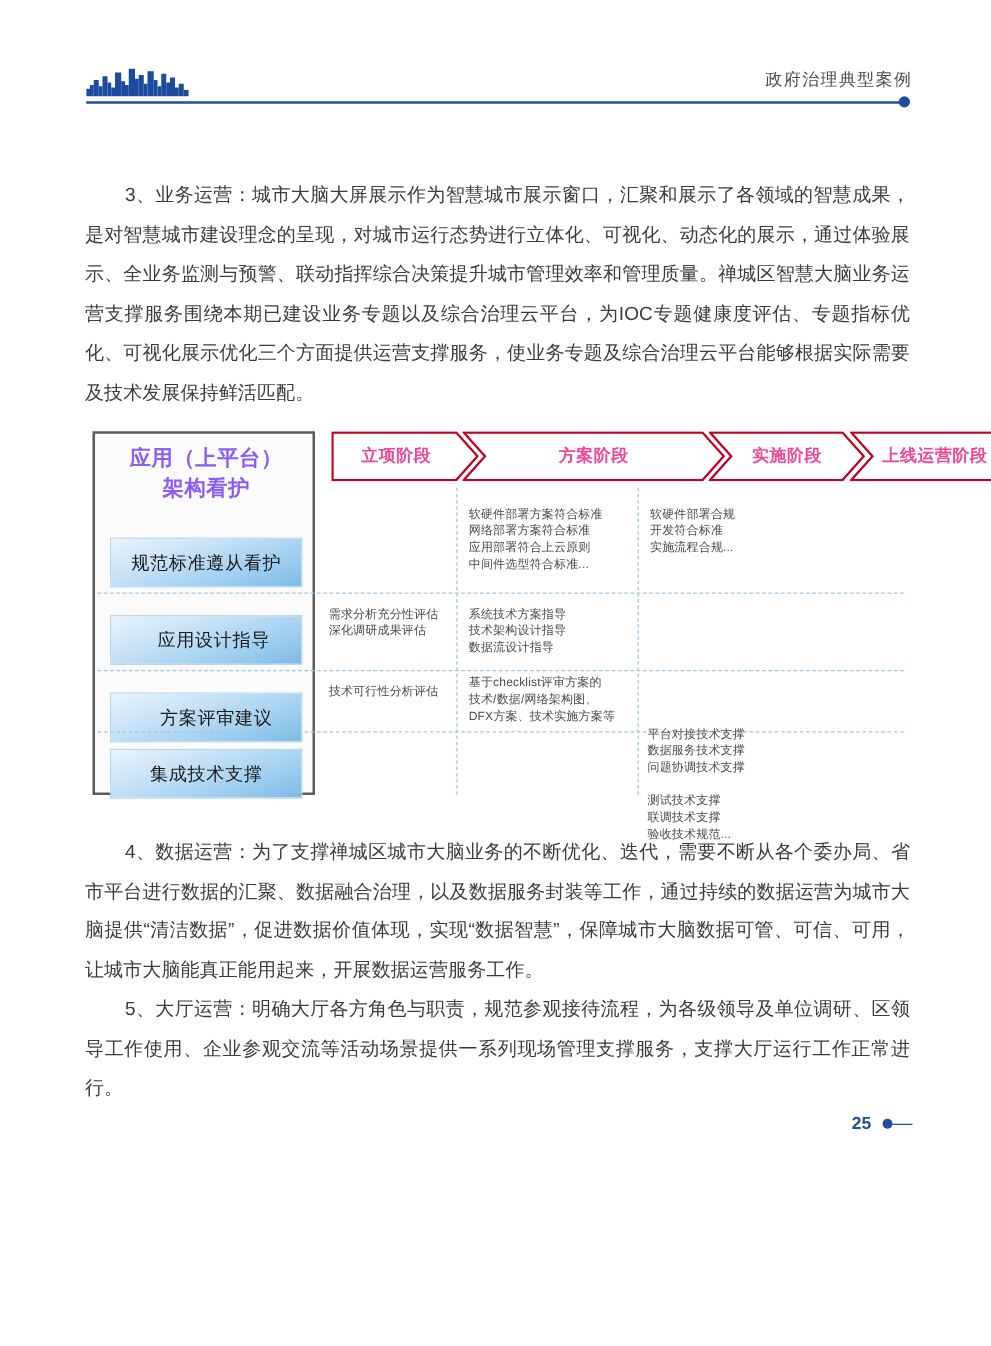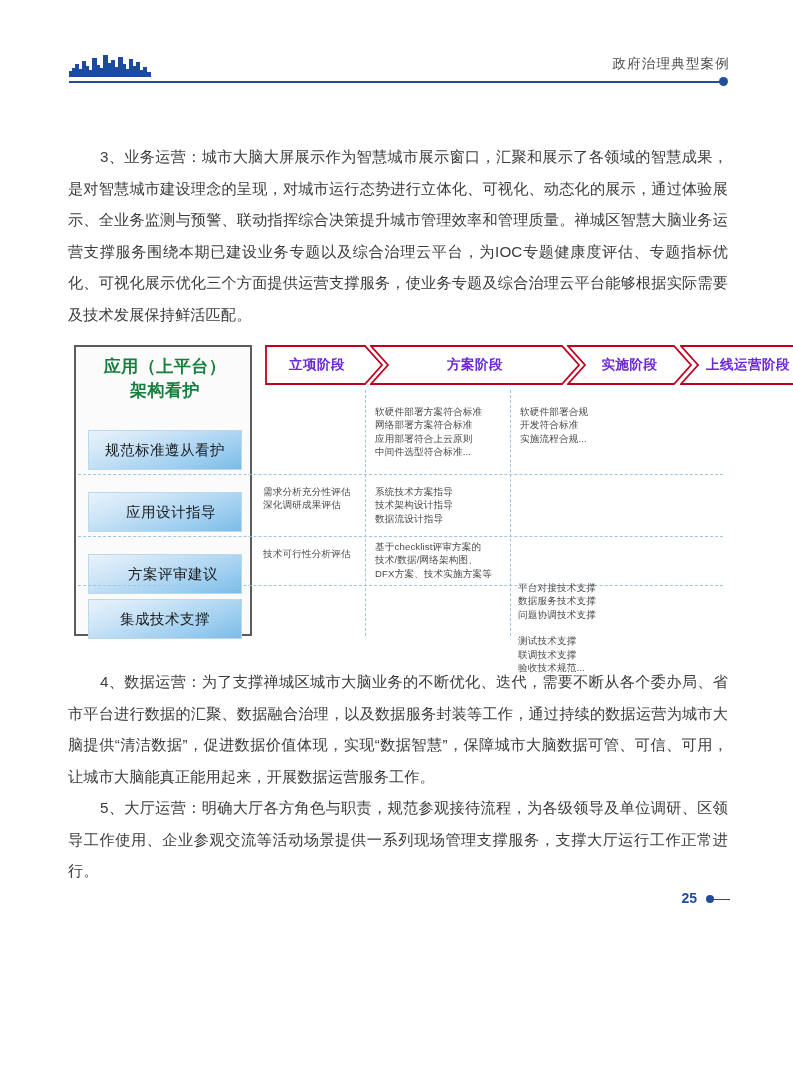--- a/index.html
+++ b/index.html
@@ -54,41 +54,41 @@
   .cap-panel{
     position:absolute;left:4px;top:5px;width:178px;height:291px;
     background:#fbfbfb;
     border:2px solid #5c5c5c;
     box-sizing:border-box;
   }
   .cap-title{
     position:absolute;left:0;top:8px;width:178px;
     text-align:center;
     font-size:17px;line-height:24px;font-weight:bold;
-    color:#15803d;
+    color:#8b5cf6;
     letter-spacing:0.5px;
   }
   .cap-box{
     position:absolute;left:12px;width:154px;height:40px;
     background:linear-gradient(160deg,#e9f3fb 0%,#cfe6f7 28%,#9ecef0 72%,#7bbbe6 100%);
     border:1px solid #bcd9ec;
     box-sizing:border-box;
     display:flex;align-items:center;justify-content:center;
     font-size:14.5px;font-weight:normal;color:#1a1a1a;
     letter-spacing:0.5px;
   }
   .cap-box.r0{top:83px;}
   .cap-box.r1{top:145px;padding-left:12px;}
   .cap-box.r2{top:207px;padding-left:16px;}
   .cap-box.r3{top:252px;}
 
   
   .chev{
     position:absolute;top:5px;height:40px;
-    color:#6d28d9;font-size:13.5px;font-weight:bold;
+    color:#ec4899;font-size:13.5px;font-weight:bold;
     letter-spacing:0.5px;
   }
   .chev svg{position:absolute;left:0;top:0;}
   .chev span{
     position:absolute;left:0;top:0;height:40px;
     display:flex;align-items:center;justify-content:center;
     width:100%;padding-right:14px;box-sizing:border-box;
     white-space:nowrap;
   }
 

